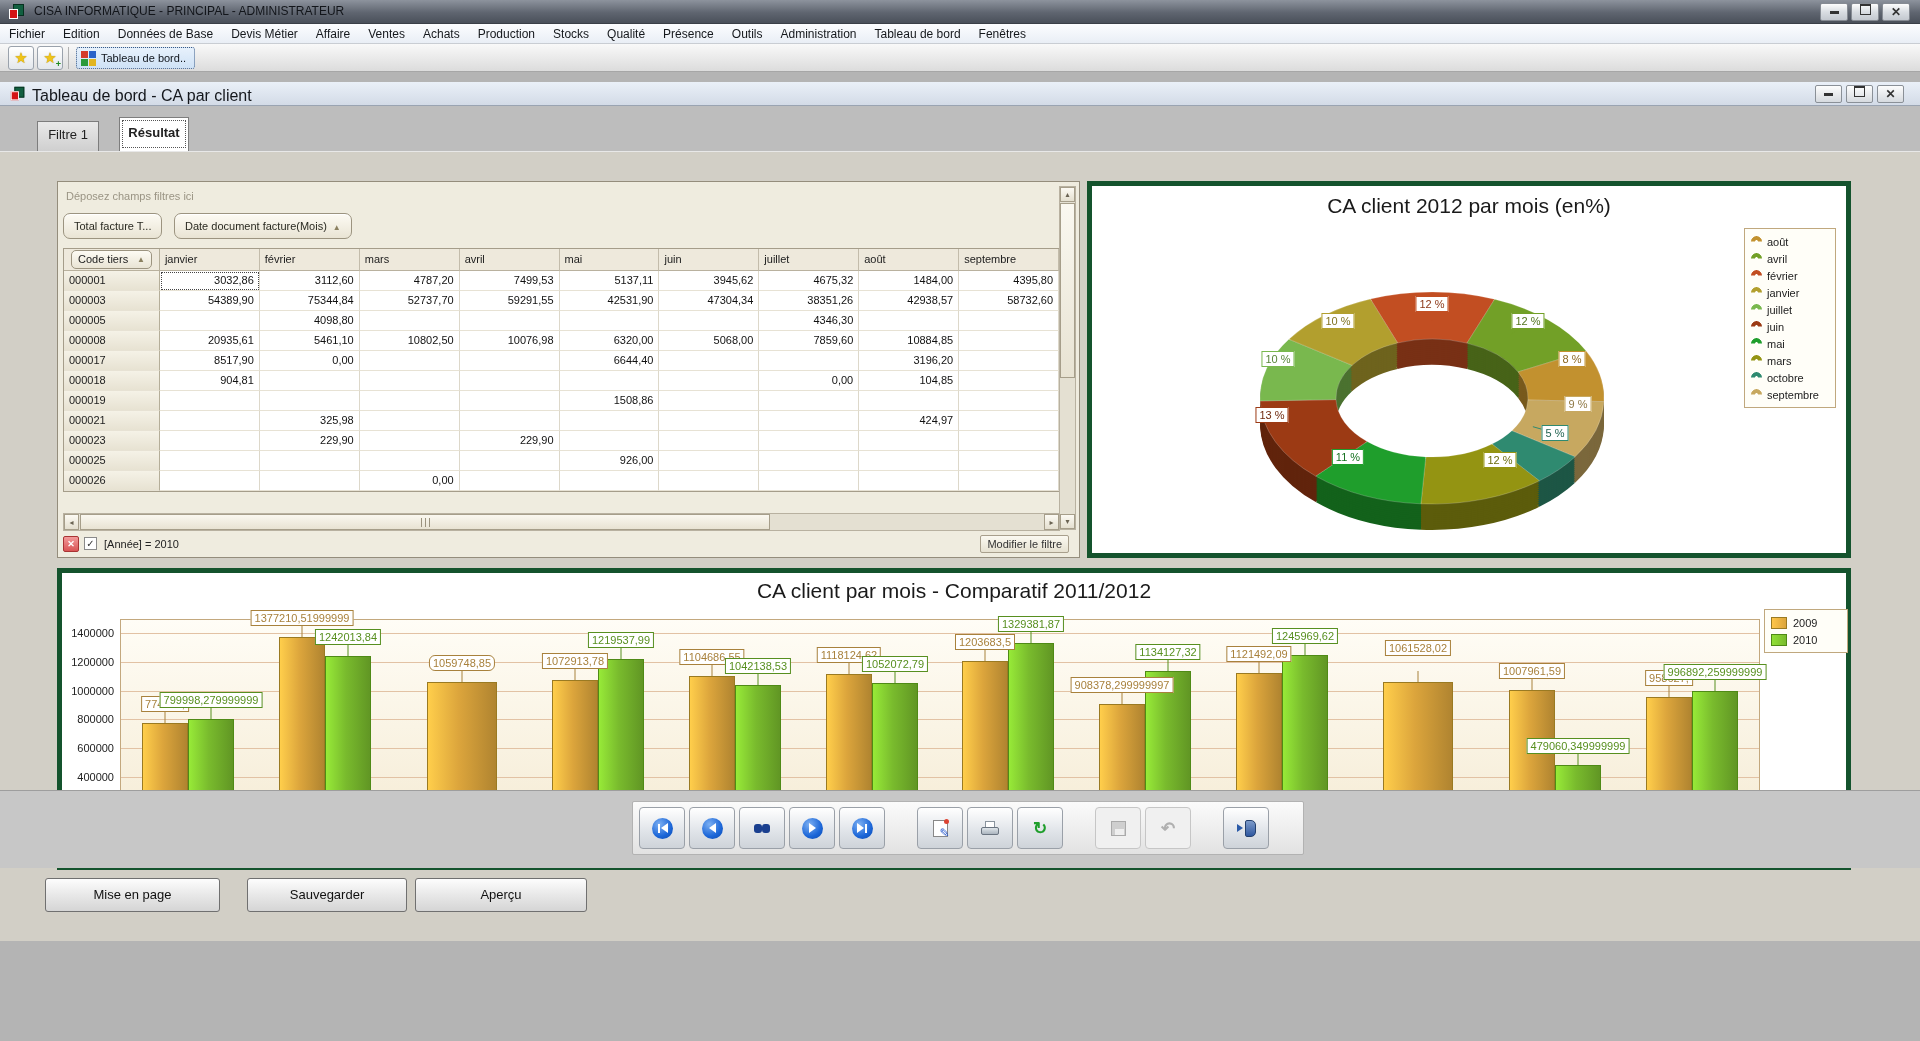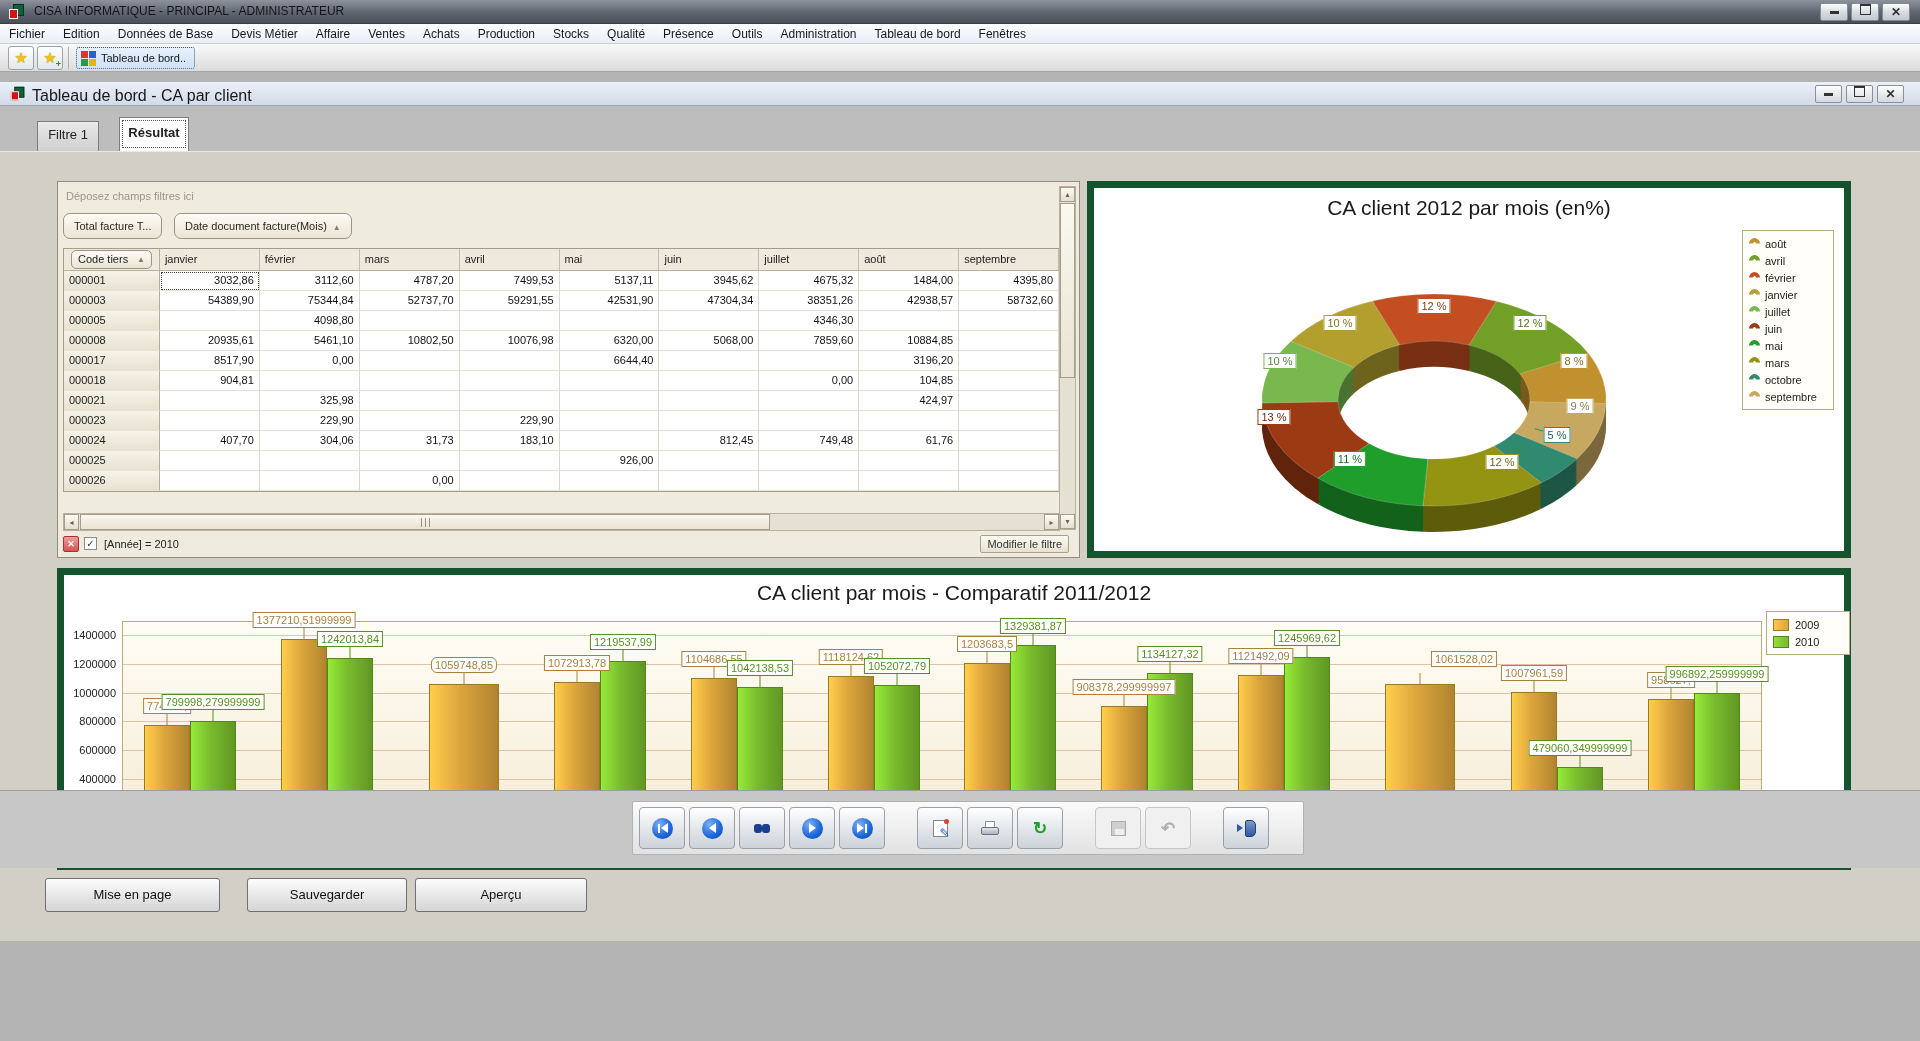--- a/index.html
+++ b/index.html
@@ -77,21 +77,21 @@
   .filterrow { position:absolute; left:5px; top:352px; width:1012px; height:21px; }
   .fxbtn { position:absolute; left:0; top:2px; width:16px; height:16px; background:linear-gradient(#f29a9a,#d95454);
     border:1px solid #a83333; border-radius:2px; color:#fff; font-size:9px; font-weight:bold; text-align:center; line-height:14px; }
   .fcheck { position:absolute; left:21px; top:3px; width:13px; height:13px; background:#fff; border:1px solid #8a8a8a;
     font-size:10px; line-height:11px; text-align:center; color:#333; }
   .ftext { position:absolute; left:41px; top:4px; font-size:11px; color:#222; }
   .fmod { position:absolute; right:6px; top:1px; height:18px; border:1px solid #a89f8c; border-radius:2px;
     background:linear-gradient(#fbf9f1,#e6e1d1); font-size:11px; line-height:16px; padding:0 6px; color:#333; }
 
   
-  .panel { position:absolute; background:#fff; border:7px solid #14532d; }
+  .panel { position:absolute; background:#fff; border:5px solid #14532d; }
   .chart-title { position:absolute; width:100%; text-align:center; font-size:21px; color:#1a1a1a; }
   .pie-label, .bar-label { position:absolute; transform:translate(-50%,-50%); background:#fff; border:1px solid;
     font-size:11px; line-height:14px; padding:0 3px; white-space:nowrap; z-index:5; }
   .bar-label { transform:translateX(-50%); }
   .legendbox { position:absolute; background:#fffef8; border:1px solid #c0a87e; padding:4px 6px; }
   .lgitem { display:flex; align-items:center; height:17px; font-size:11px; color:#222; }
   .lgarc { width:11px; height:11px; border:4px solid; border-right-color:transparent !important; border-bottom-color:transparent !important;
     border-radius:50%; transform:rotate(45deg); margin-right:5px; flex:none; }
   .lgsq { width:16px; height:12px; border:1px solid; margin-right:6px; flex:none; }
   .gridline { position:absolute; height:1px; background:#e2c2a4; }
@@ -282,20 +282,32 @@
             <div class="gcell vcell"></div>
             <div class="gcell vcell"></div>
             <div class="gcell vcell"></div>
             <div class="gcell vcell"></div>
             <div class="gcell vcell"></div>
             <div class="gcell vcell">0,00</div>
             <div class="gcell vcell">104,85</div>
             <div class="gcell vcell"></div>
           </div>
           <div class="grow">
+            <div class="gcell rowhead">000019</div>
+            <div class="gcell vcell"></div>
+            <div class="gcell vcell"></div>
+            <div class="gcell vcell"></div>
+            <div class="gcell vcell"></div>
+            <div class="gcell vcell">1508,86</div>
+            <div class="gcell vcell"></div>
+            <div class="gcell vcell"></div>
+            <div class="gcell vcell"></div>
+            <div class="gcell vcell"></div>
+          </div>
+          <div class="grow">
             <div class="gcell rowhead">000021</div>
             <div class="gcell vcell"></div>
             <div class="gcell vcell">325,98</div>
             <div class="gcell vcell"></div>
             <div class="gcell vcell"></div>
             <div class="gcell vcell"></div>
             <div class="gcell vcell"></div>
             <div class="gcell vcell"></div>
             <div class="gcell vcell">424,97</div>
             <div class="gcell vcell"></div>
@@ -303,32 +315,20 @@
           <div class="grow">
             <div class="gcell rowhead">000023</div>
             <div class="gcell vcell"></div>
             <div class="gcell vcell">229,90</div>
             <div class="gcell vcell"></div>
             <div class="gcell vcell">229,90</div>
             <div class="gcell vcell"></div>
             <div class="gcell vcell"></div>
             <div class="gcell vcell"></div>
             <div class="gcell vcell"></div>
-            <div class="gcell vcell"></div>
-          </div>
-          <div class="grow">
-            <div class="gcell rowhead">000024</div>
-            <div class="gcell vcell">407,70</div>
-            <div class="gcell vcell">304,06</div>
-            <div class="gcell vcell">31,73</div>
-            <div class="gcell vcell">183,10</div>
-            <div class="gcell vcell"></div>
-            <div class="gcell vcell">812,45</div>
-            <div class="gcell vcell">749,48</div>
-            <div class="gcell vcell">61,76</div>
             <div class="gcell vcell"></div>
           </div>
           <div class="grow">
             <div class="gcell rowhead">000025</div>
             <div class="gcell vcell"></div>
             <div class="gcell vcell"></div>
             <div class="gcell vcell"></div>
             <div class="gcell vcell"></div>
             <div class="gcell vcell">926,00</div>
             <div class="gcell vcell"></div>
@@ -681,21 +681,21 @@
           <div class="bar-label" style="left: 969px; top: 43.4553px; border-color: rgb(87, 143, 31); color: rgb(87, 143, 31);">1329381,87</div>
           <div class="bar-leader" style="left: 1060px; top: 119.799px; height: 11px; background: rgb(168, 129, 60);"></div>
           <div class="bar-label" style="left: 1060px; top: 103.799px; border-color: rgb(168, 129, 60); color: rgb(168, 129, 60);">908378,299999997</div>
           <div class="bar-leader" style="left: 1106px; top: 87.4418px; height: 11px; background: rgb(87, 143, 31);"></div>
           <div class="bar-label" style="left: 1106px; top: 71.4418px; border-color: rgb(87, 143, 31); color: rgb(87, 143, 31);">1134127,32</div>
           <div class="bar-leader" style="left: 1197px; top: 89.2528px; height: 11px; background: rgb(168, 129, 60);"></div>
           <div class="bar-label" style="left: 1197px; top: 73.2528px; border-color: rgb(168, 129, 60); color: rgb(168, 129, 60);">1121492,09</div>
           <div class="bar-leader" style="left: 1243px; top: 71.411px; height: 11px; background: rgb(87, 143, 31);"></div>
           <div class="bar-label" style="left: 1243px; top: 55.411px; border-color: rgb(87, 143, 31); color: rgb(87, 143, 31);">1245969,62</div>
           <div class="bar-leader" style="left: 1356px; top: 97.8477px; height: 11px; background: rgb(168, 129, 60);"></div>
-          <div class="bar-label" style="left: 1356px; top: 76px; border-color: rgb(168, 129, 60); color: rgb(168, 129, 60); margin-left: 44px;">1061528,02</div>
+          <div class="bar-label" style="left: 1356px; top: 67px; border-color: rgb(168, 129, 60); color: rgb(168, 129, 60);">1061528,02</div>
           <div class="bar-leader" style="left: 1470px; top: 105.526px; height: 11px; background: rgb(168, 129, 60);"></div>
           <div class="bar-label" style="left: 1470px; top: 89.5255px; border-color: rgb(168, 129, 60); color: rgb(168, 129, 60);">1007961,59</div>
           <div class="bar-leader" style="left: 1516px; top: 181.335px; height: 11px; background: rgb(87, 143, 31);"></div>
           <div class="bar-label" style="left: 1516px; top: 165.335px; border-color: rgb(87, 143, 31); color: rgb(87, 143, 31);">479060,349999999</div>
           <div class="bar-leader" style="left: 1607px; top: 112.597px; height: 11px; background: rgb(168, 129, 60);"></div>
           <div class="bar-label" style="left: 1607px; top: 96.5968px; border-color: rgb(168, 129, 60); color: rgb(168, 129, 60);">958627,</div>
           <div class="bar-leader" style="left: 1653px; top: 107.112px; height: 11px; background: rgb(87, 143, 31);"></div>
           <div class="bar-label" style="left: 1653px; top: 91.1121px; border-color: rgb(87, 143, 31); color: rgb(87, 143, 31);">996892,259999999</div>
         </div>
       <div class="legendbox" style="left:1702px;top:36px;width:84px;" id="bar-legend">

